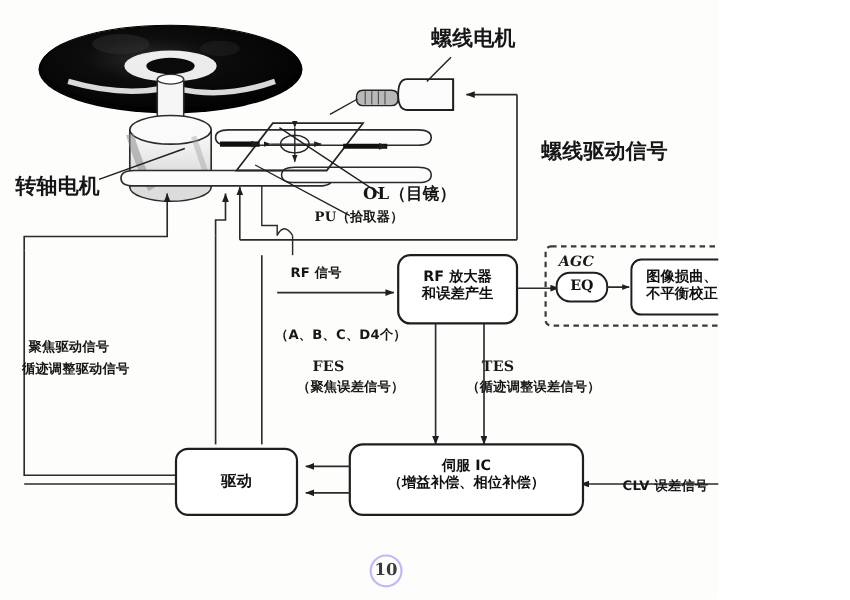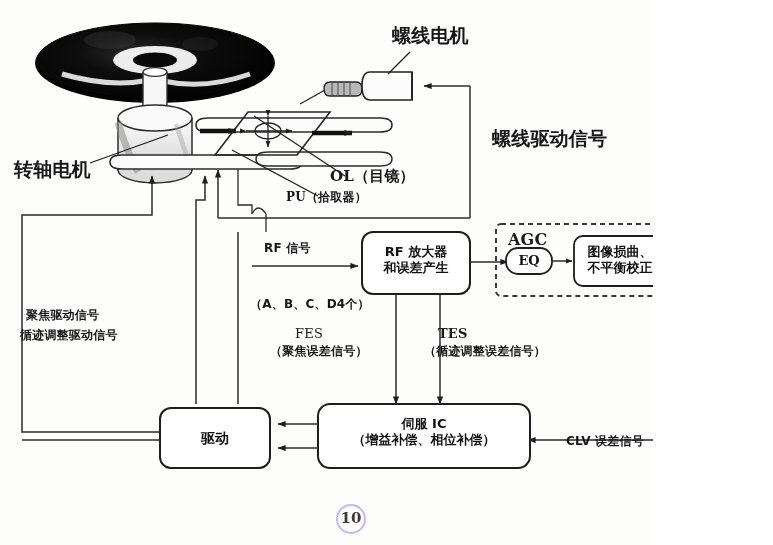--- a/index.html
+++ b/index.html
@@ -47,22 +47,23 @@
     font-weight: bold;
     font-size: 12px;
   }
   .lat {
     font-family: "DejaVu Serif", "Liberation Serif", serif;
     font-size: 13px;
     color: #1a1a1a;
   }
   .lat-sm {
     font-family: "DejaVu Serif", "Liberation Serif", serif;
-    font-size: 16px;
+    font-size: 13px;
     color: #1a1a1a;
+    font-style: italic;
   }
   .blockbox-text {
     position: absolute;
     text-align: center;
     color: #111;
     font-weight: bold;
     line-height: 1.25;
   }
   .fignum {
     position: absolute;
@@ -274,21 +275,21 @@
   <div class="lbl cn-sm blurry" style="left:286px; top:190px; font-family:'DejaVu Serif',serif;">PU（拾取器）</div>
 
   <div class="lbl cn-xs blurry" style="left:264px; top:241px;">RF 信号</div>
 
   <div class="lbl cn-xs blurry" style="left:250px; top:264px;margin-top:33px;">（A、B、C、D4个）</div>
 
   <div class="lbl cn-sm blurry" style="left:26px; top:308px;">聚焦驱动信号</div>
 
   <div class="lbl cn-sm blurry" style="left:20px; top:328px;">循迹调整驱动信号</div>
 
-  <div class="lbl lat blurry" style="left:295px; top:326px; font-weight:normal;">FES</div>
+  <div class="lbl lat blurry" style="left:284px; top:326px; font-weight:bold;">FES</div>
   <div class="lbl cn-sm blurry" style="left:270px; top:344px;">（聚焦误差信号）</div>
 
   <div class="lbl lat blurry" style="left:438px; top:326px; font-weight:bold;">TES</div>
   <div class="lbl cn-sm blurry" style="left:424px; top:344px;">（循迹调整误差信号）</div>
 
   <div class="lbl cn-sm blurry" style="left:566px; top:434px;">CLV 误差信号</div>
 
   <div class="blockbox-text cn-sm blurry" style="left:362px; top:244px; width:108px; font-size:13px;">
     <div>RF 放大器</div>
     <div>和误差产生</div>

